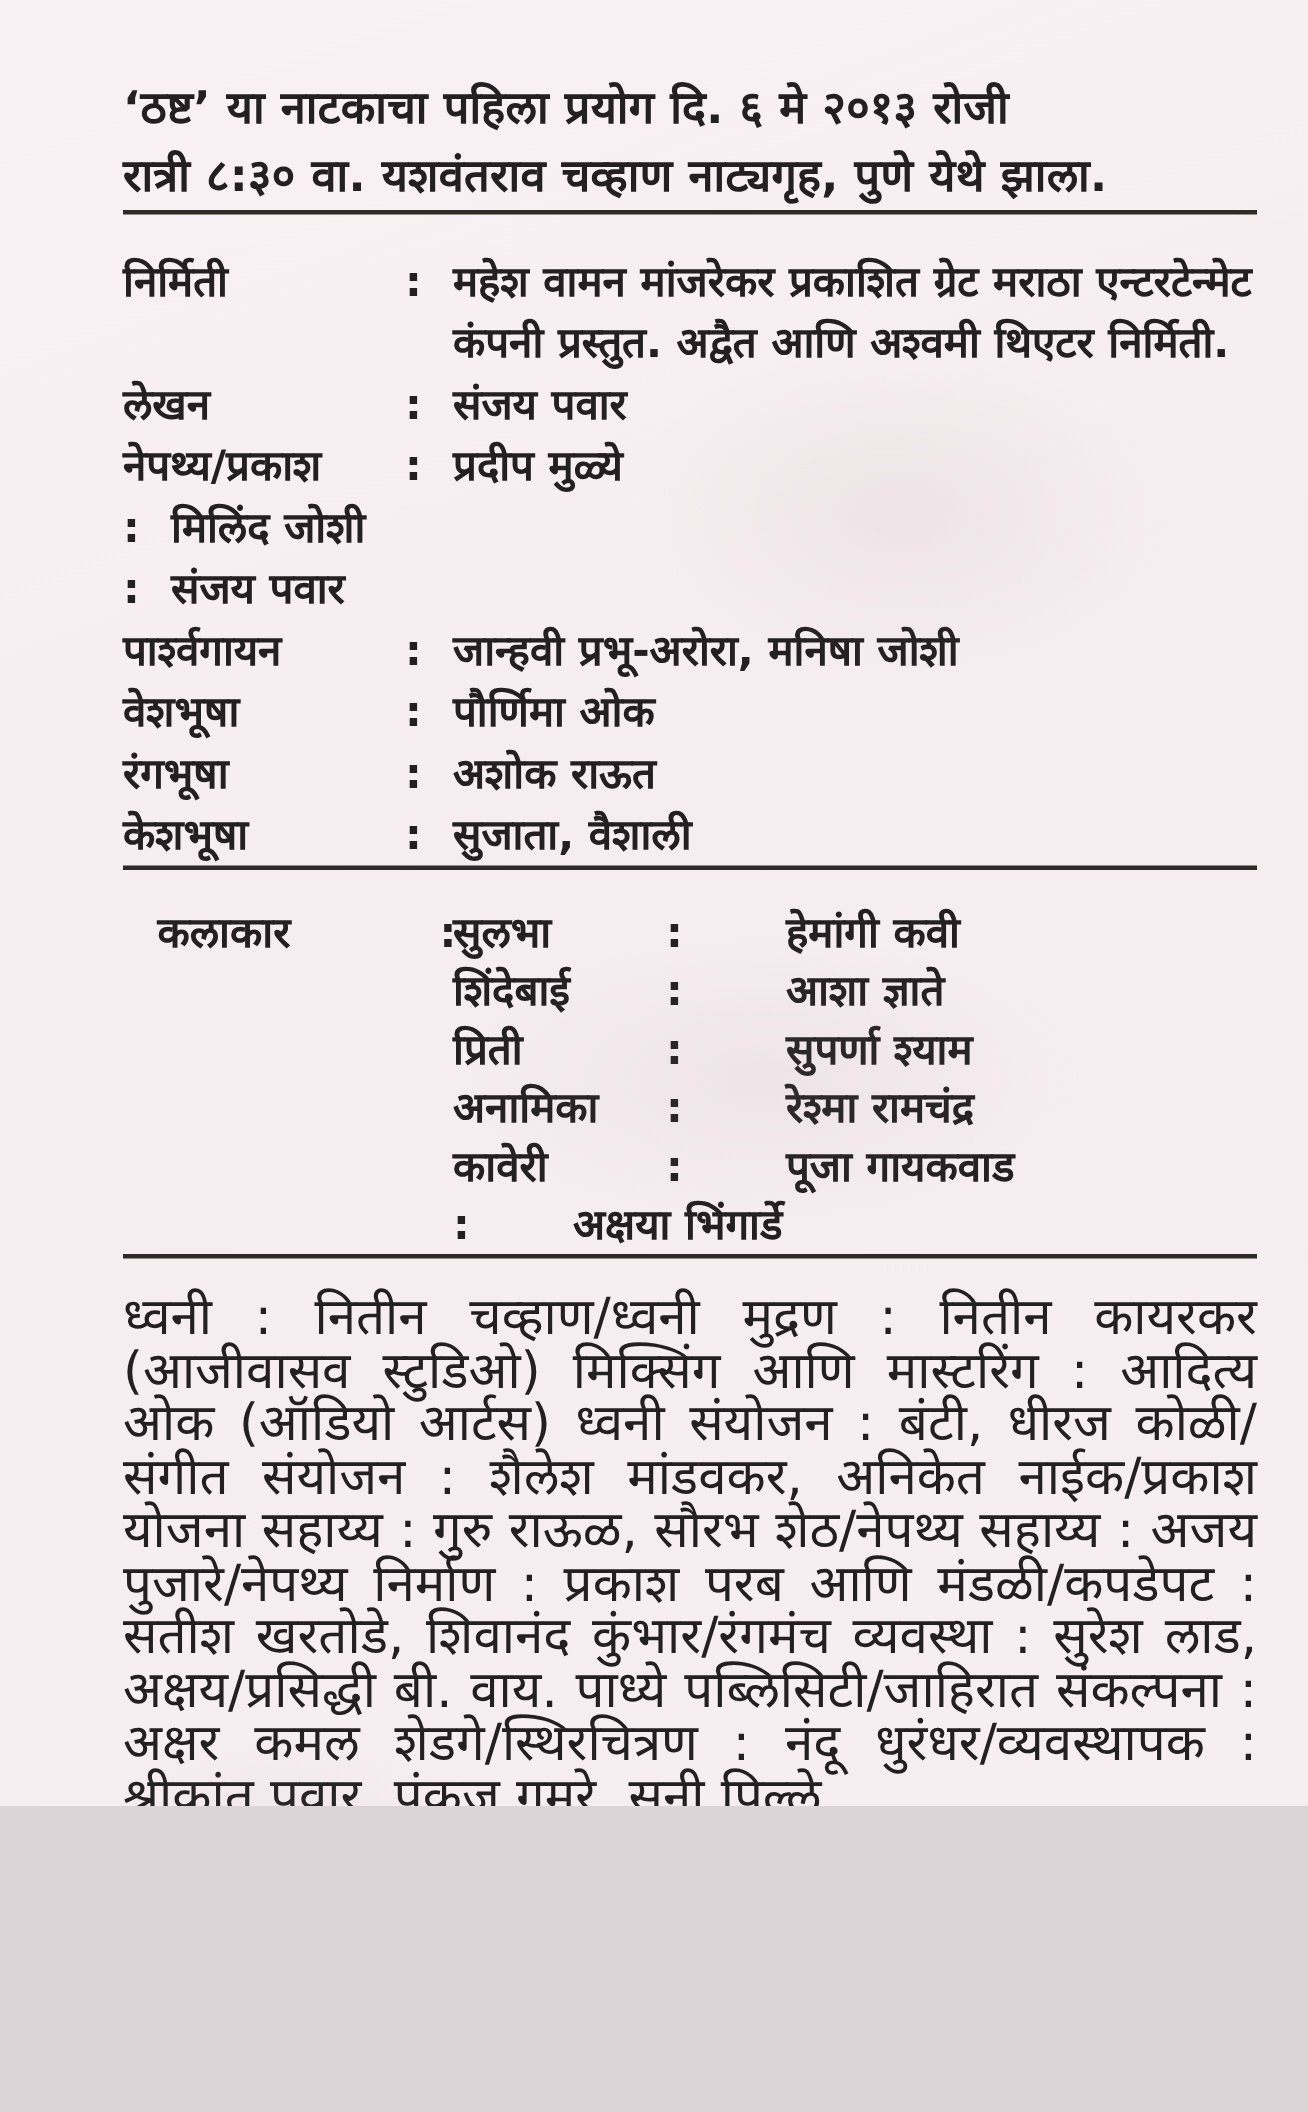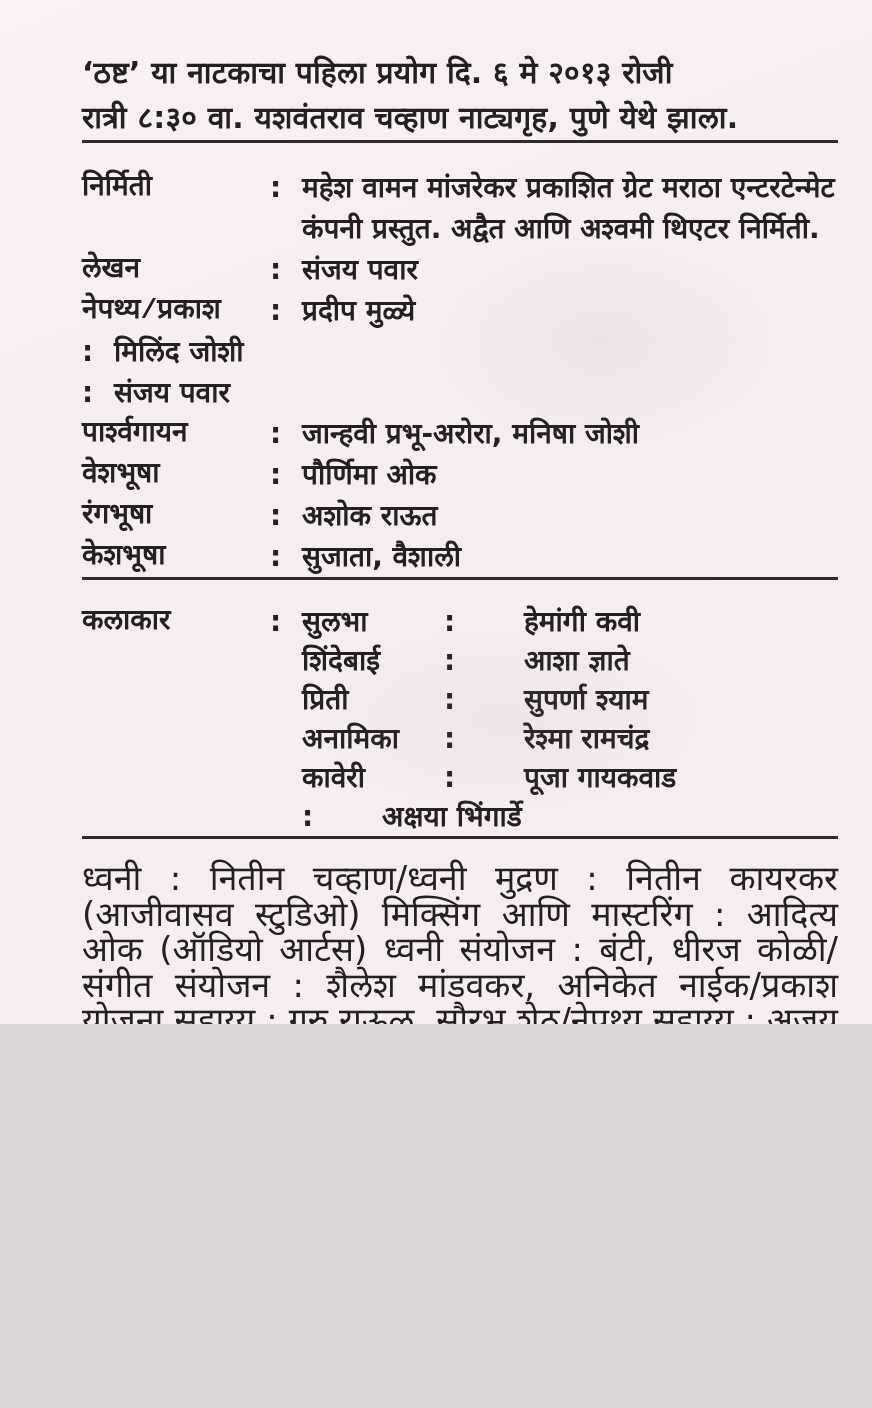--- a/index.html
+++ b/index.html
@@ -1,18 +1,18 @@
 <!DOCTYPE html>
 <html lang="mr"><head>
 <meta charset="utf-8">
 <style>
   html,body{margin:0;padding:0;background:#dcd5d8;}
   .page{
     position:relative;
-    width:872px;height:1024px;
+    width:872px;height:1204px;
     box-sizing:border-box;
     padding:50px 34px 0 82px;
     background:linear-gradient(160deg,#f9f1f3 0%,#f6edf0 45%,#f7eef1 100%);
     color:#242021;
     font-family:"DejaVu Sans","Liberation Sans",sans-serif;
     overflow:hidden;
   }
   .smudge{position:absolute;border-radius:50%;pointer-events:none;}
   .s1{left:420px;top:230px;width:360px;height:220px;
       background:radial-gradient(closest-side,rgba(160,140,145,.10),rgba(160,140,145,0));}
@@ -22,26 +22,26 @@
       background:radial-gradient(closest-side,rgba(160,140,145,.08),rgba(160,140,145,0));}
   .header{font-size:30px;line-height:45px;font-weight:700;letter-spacing:.2px;}
   hr.rule{border:0;height:3px;background:#2e2a27;margin:0;}
   .r1{margin-top:12px;}
   .r2{margin-top:18px;}
   .r3{margin-top:20px;}
   .r4{margin-top:24px;}
   .r5{margin-top:26px;}
   .credits{margin-top:24px;font-size:28px;line-height:41px;font-weight:700;}
   .credit-row{display:flex;align-items:flex-start;}
-  .c-label{width:188px;flex:none;font-family:Liberation Mono, monospace;}
+  .c-label{width:188px;flex:none;}
   .c-colon{width:32px;flex:none;}
   .c-value{flex:1;}
   .cast{display:flex;margin-top:22px;font-size:28px;line-height:39px;font-weight:700;}
   .cast-left{width:220px;flex:none;display:flex;}
-  .cast-left .c-label{width:188px;}
+  .cast-left .c-label{width:188px;margin-left:23px;}
   .cast-rows{flex:1;}
   .cast-row{display:flex;align-items:flex-end;}
   .char{width:142px;flex:none;}
   .a-colon{width:80px;flex:none;}
   .actor{flex:1;}
   .tech{margin:22px 0 0 0;font-size:34px;line-height:35.5px;font-weight:400;
         text-align:justify;}
   .single-line{margin:26px 0 0 0;font-size:28px;line-height:36px;font-weight:400;}
   .footer{position:absolute;left:0;right:0;top:1302px;text-align:center;
           font-size:23px;font-weight:400;color:#3a3536;}

